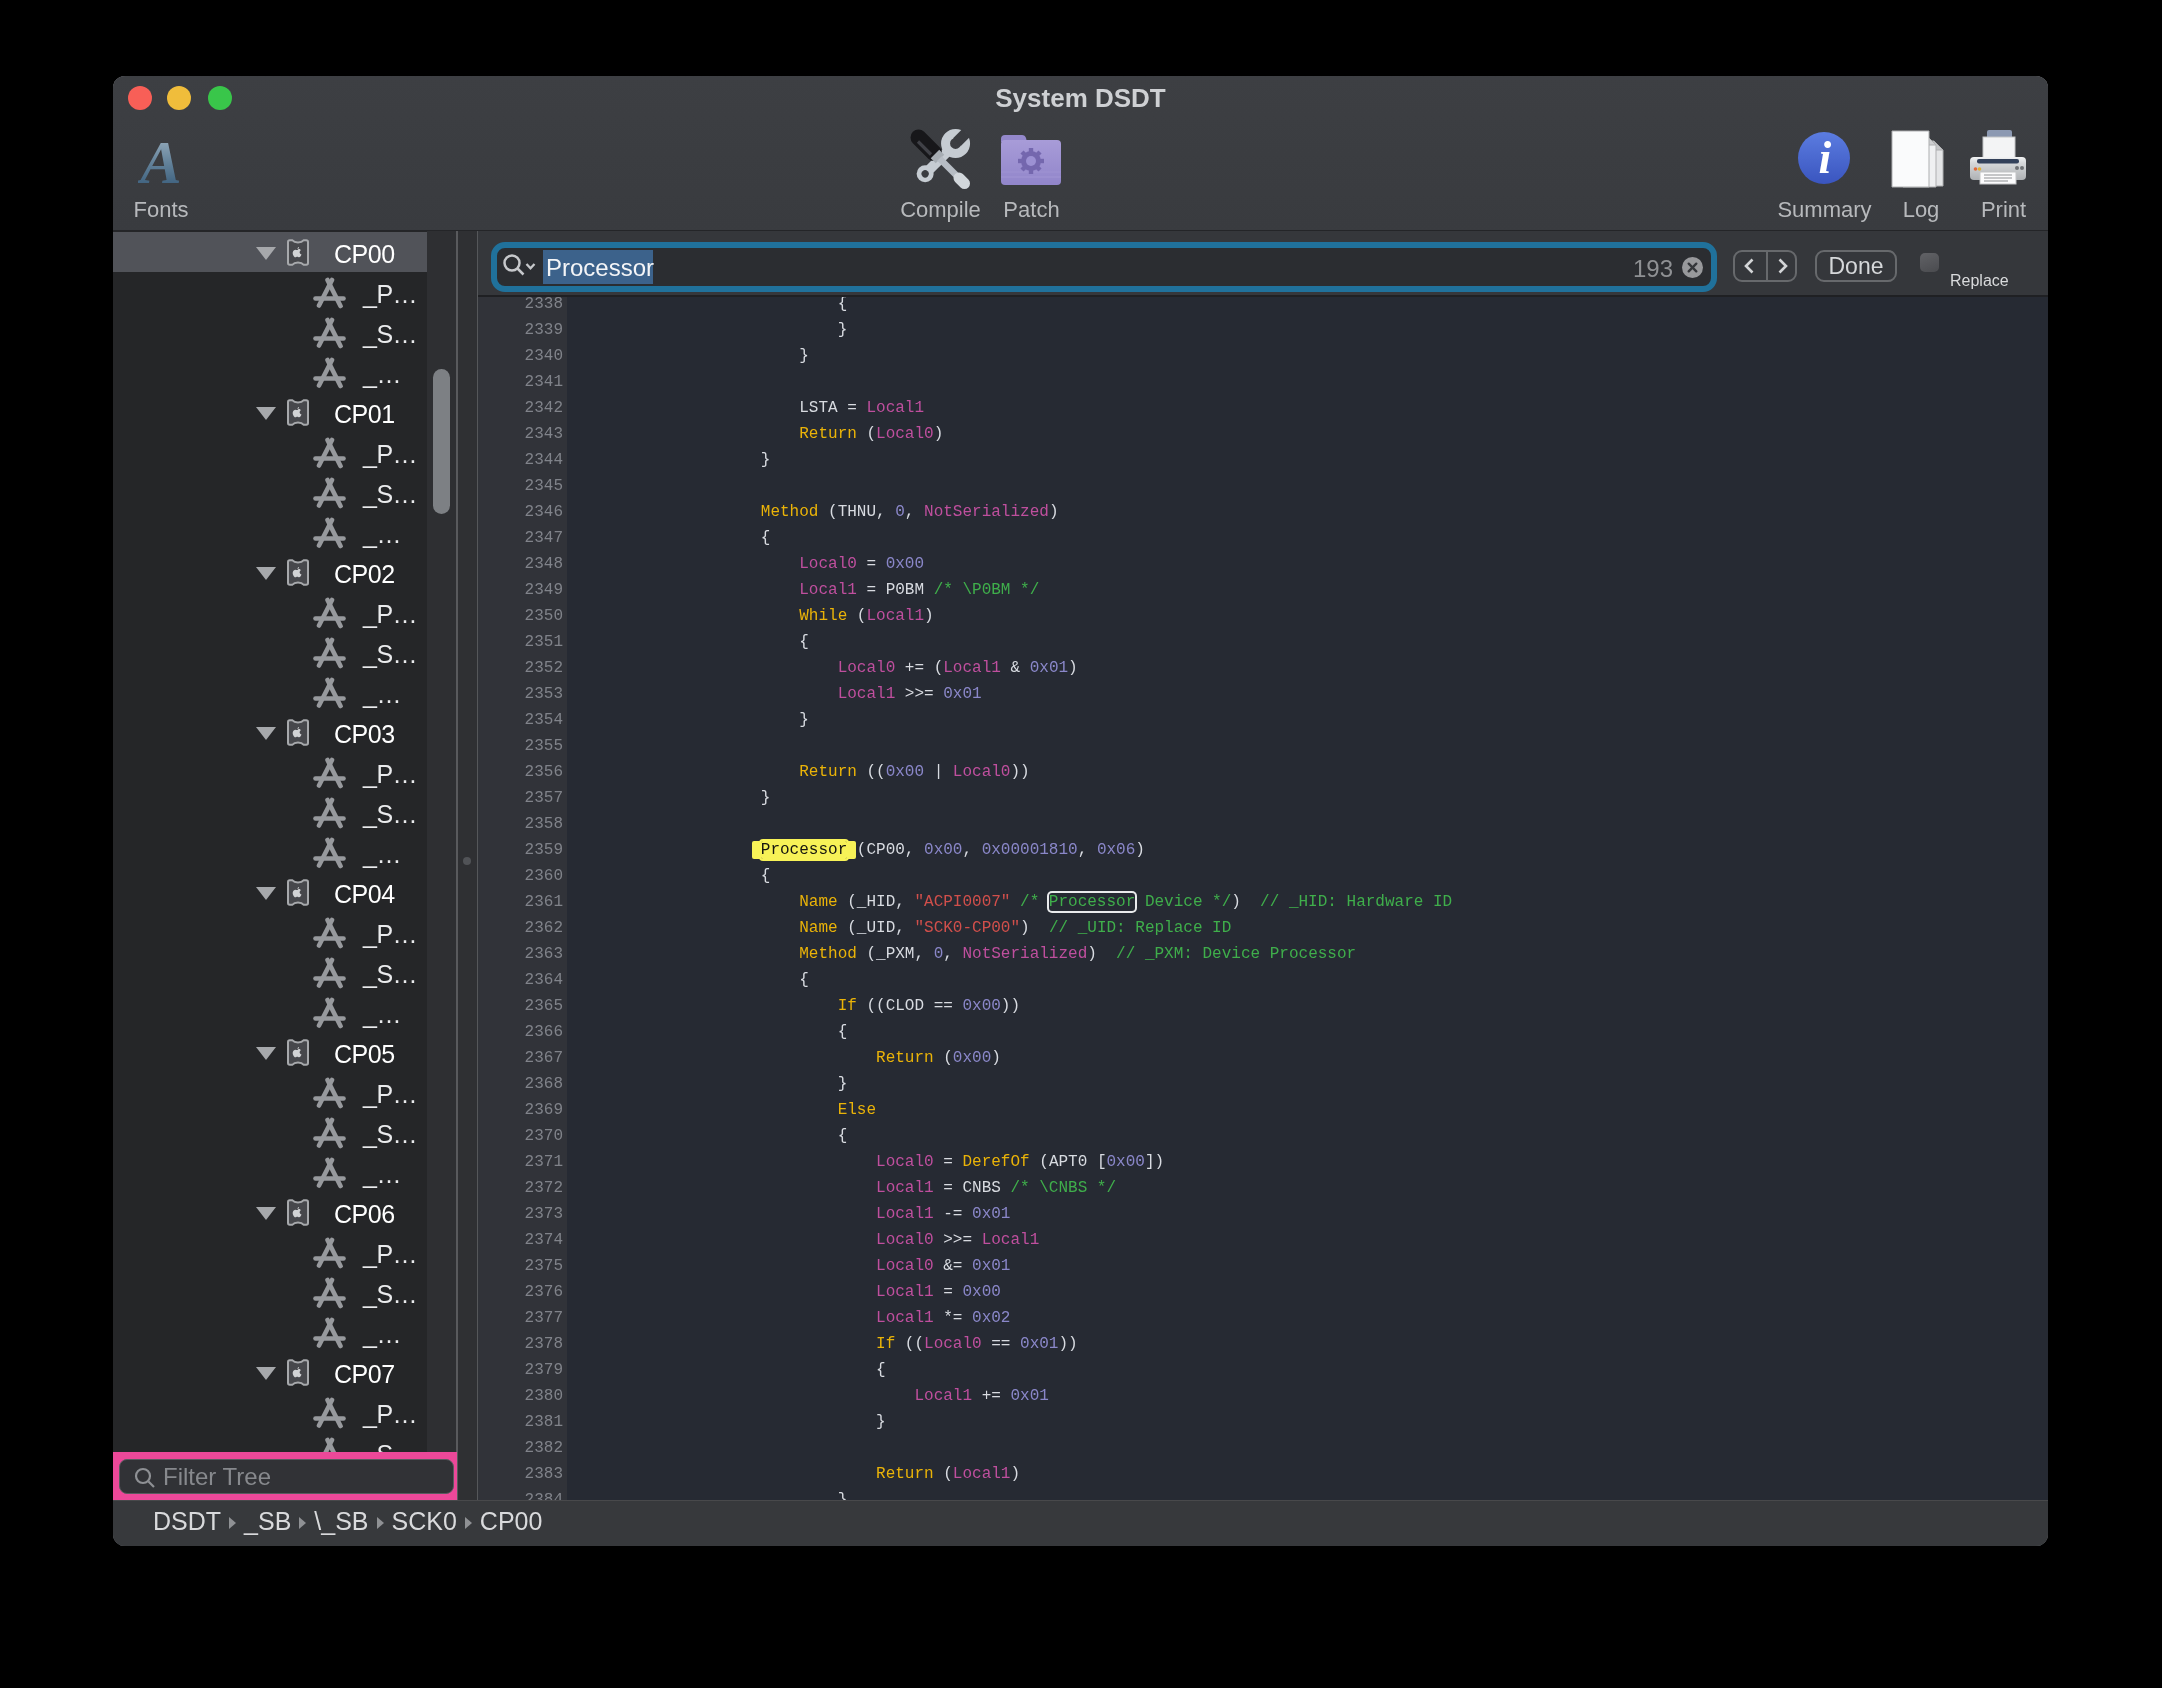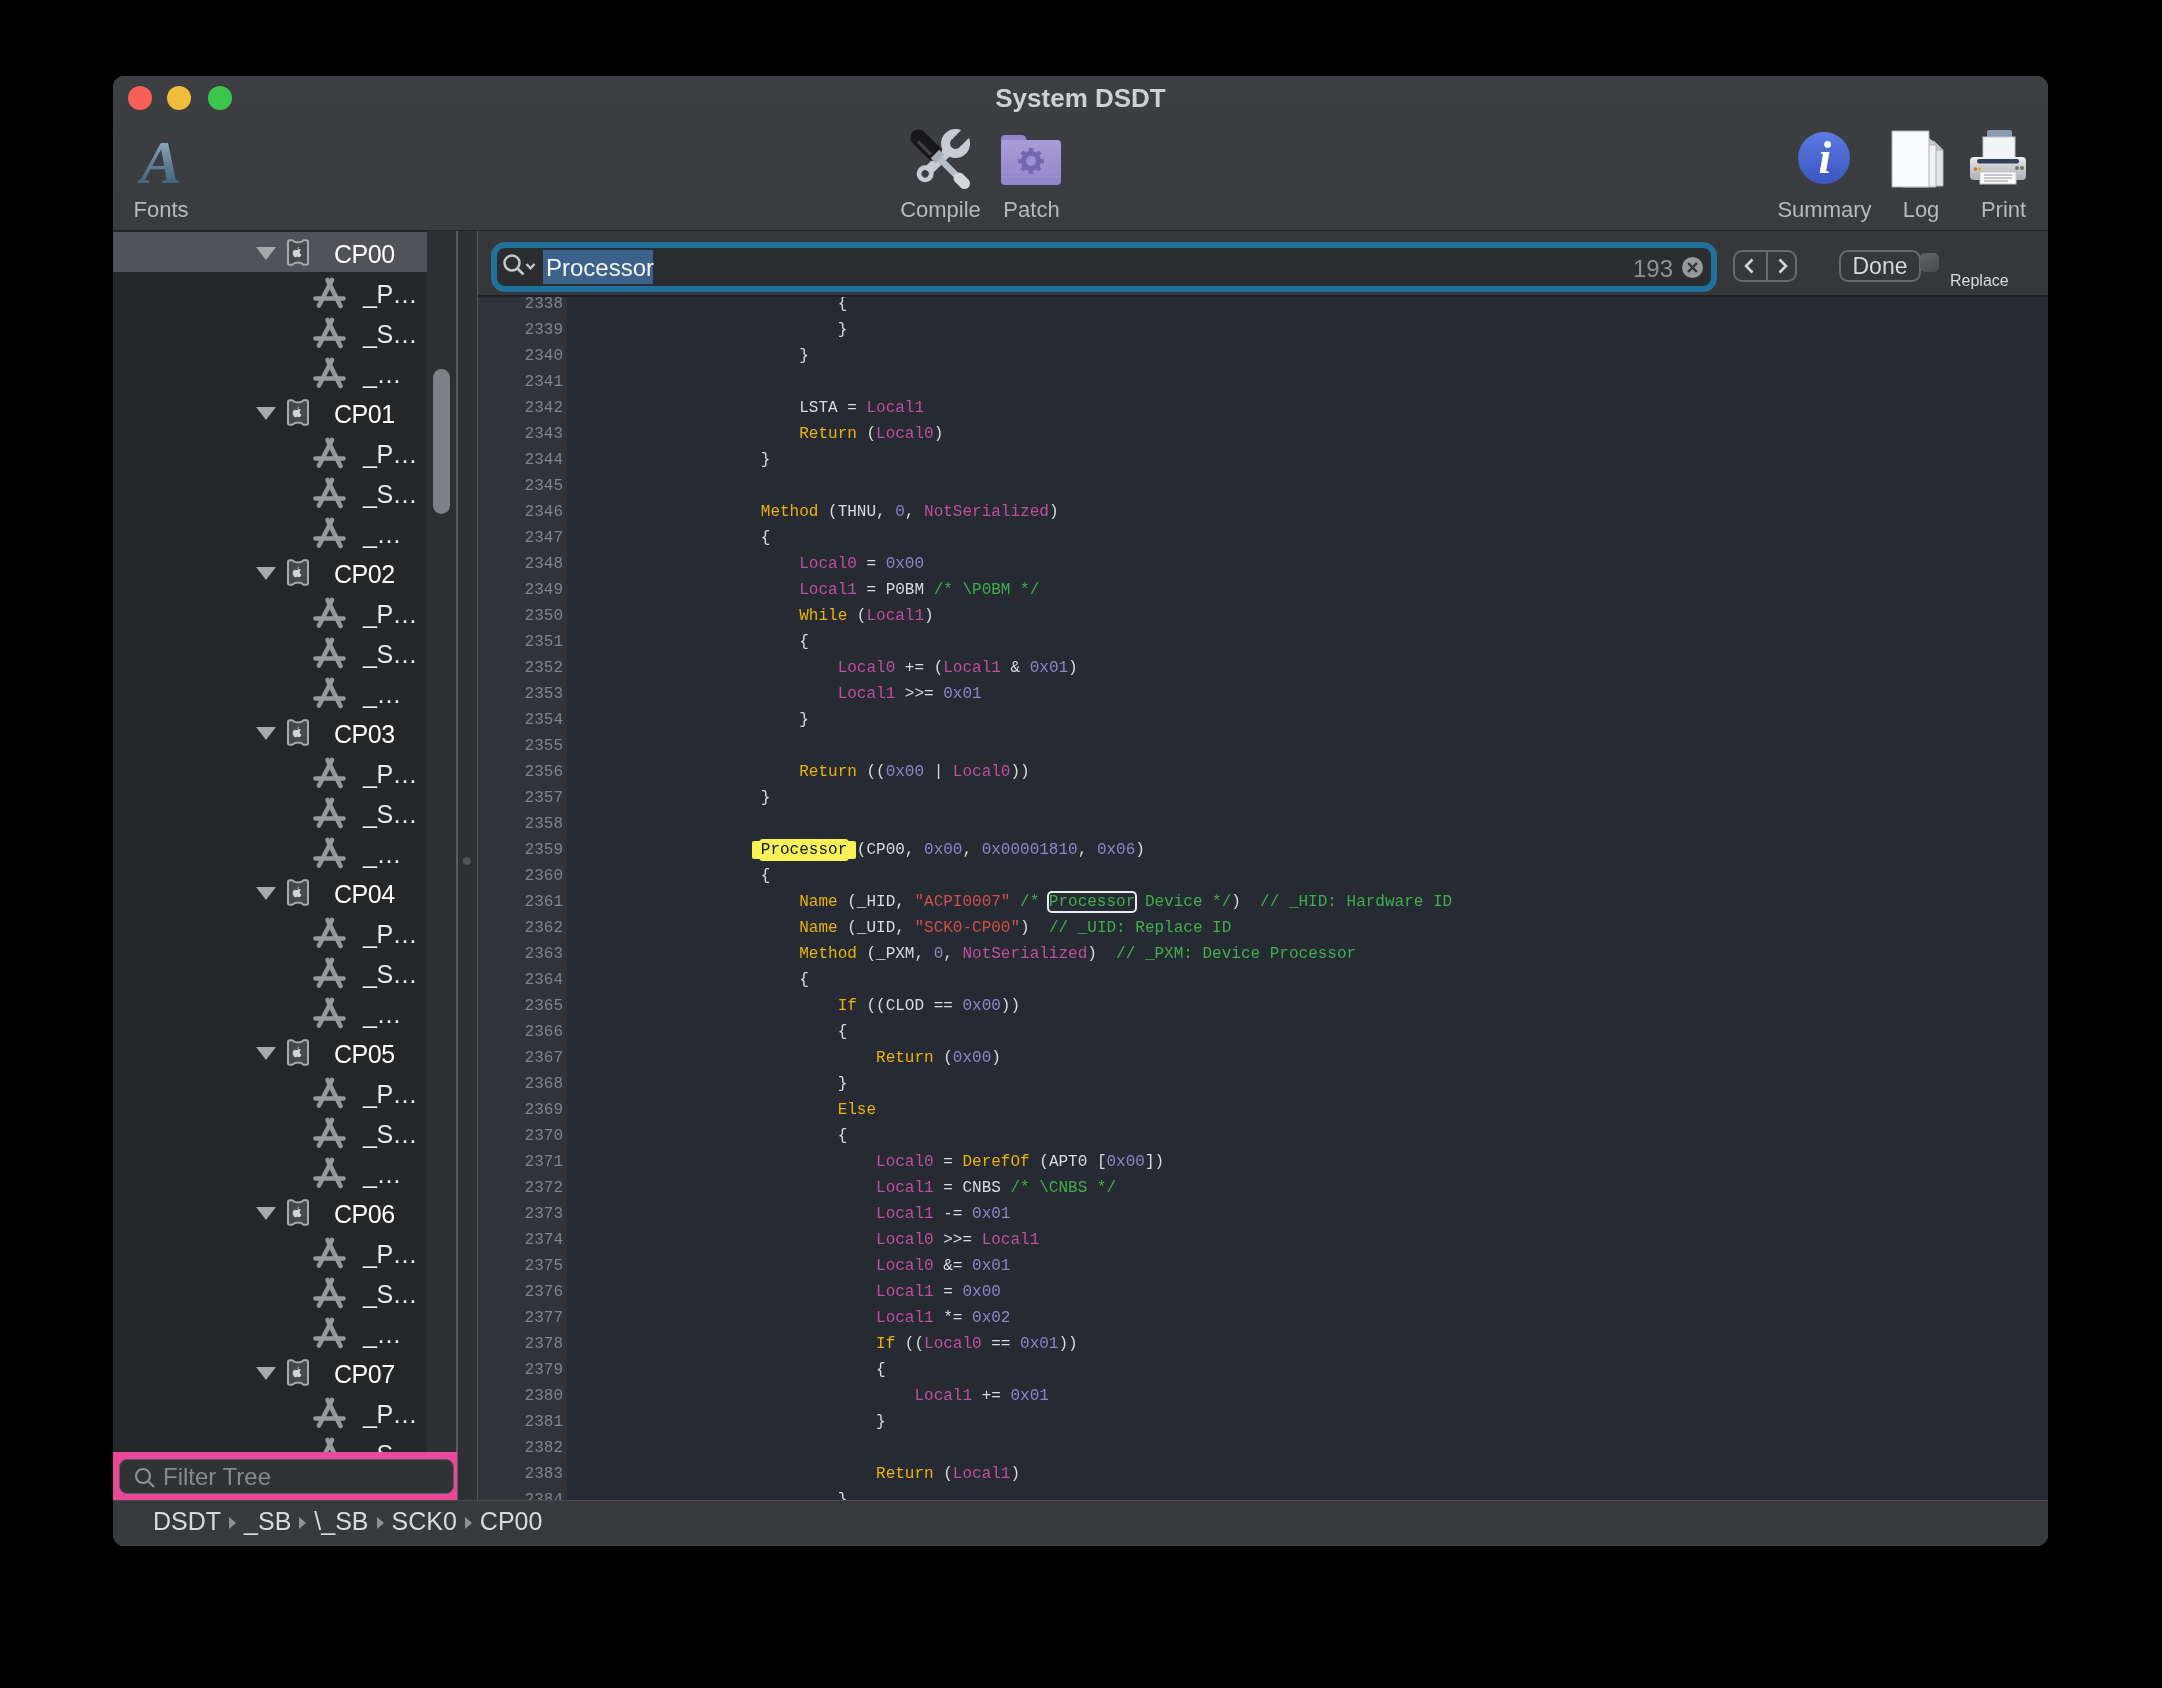--- a/index.html
+++ b/index.html
@@ -38,21 +38,21 @@
 
 
 #findbar { position:absolute; left:365px; top:155px; width:1570px; height:64px; background:#35373b; }
 #fbline { position:absolute; left:365px; top:219px; width:1570px; height:2px; background:#1f2023; }
 #ring { position:absolute; left:378px; top:166px; width:1226px; height:50px; border:6px solid #20719b; border-radius:14px; background:#2b2d31; }
 #fsel { position:absolute; left:430px; top:174px; width:110px; height:34px; background:#3c628b; }
 #ftext { position:absolute; left:433px; top:178px; font-size:24px; color:#f4f5f7; }
 #fcount { position:absolute; left:1460px; top:179px; width:100px; text-align:right; font-size:24px; color:#8f9194; }
 #segbtn { position:absolute; left:1620px; top:174px; width:64px; height:32px; border:2px solid #67696c; border-radius:9px; }
 #segdiv { position:absolute; left:31px; top:0; width:2px; height:28px; background:#67696c; }
-#donebtn { position:absolute; left:1702px; top:174px; width:82px; height:32px; border:2px solid #67696c; border-radius:9px; text-align:center;margin-left:24px; }
+#donebtn { position:absolute; left:1702px; top:174px; width:82px; height:32px; border:2px solid #67696c; border-radius:9px; text-align:center; }
 #donebtn span { font-size:23px; color:#d6d8da; line-height:29px; }
 #cbox { position:absolute; left:1807px; top:177px; width:19px; height:19px; border-radius:5px; background:linear-gradient(160deg,#616266,#4a4b4f); }
 #replab { position:absolute; left:1837px; top:196px; font-size:16px; color:#d9dadc; }
 
 #codewrap { position:absolute; left:365px; top:221px; width:1570px; height:1203px; overflow:hidden; }
 #gutbg { position:absolute; left:0; top:0; width:89px; height:1203px; background:#313339; }
 #codebg { position:absolute; left:89px; top:0; width:1481px; height:1203px; background:#262a33; }
 pre { font-family:"Liberation Mono", monospace; font-size:16px; line-height:26px; }
 #gut { position:absolute; left:0; top:-6px; width:85px; text-align:right; color:#80838a; }
 #code { position:absolute; left:206px; top:-6px; color:#d8dbe1; }

